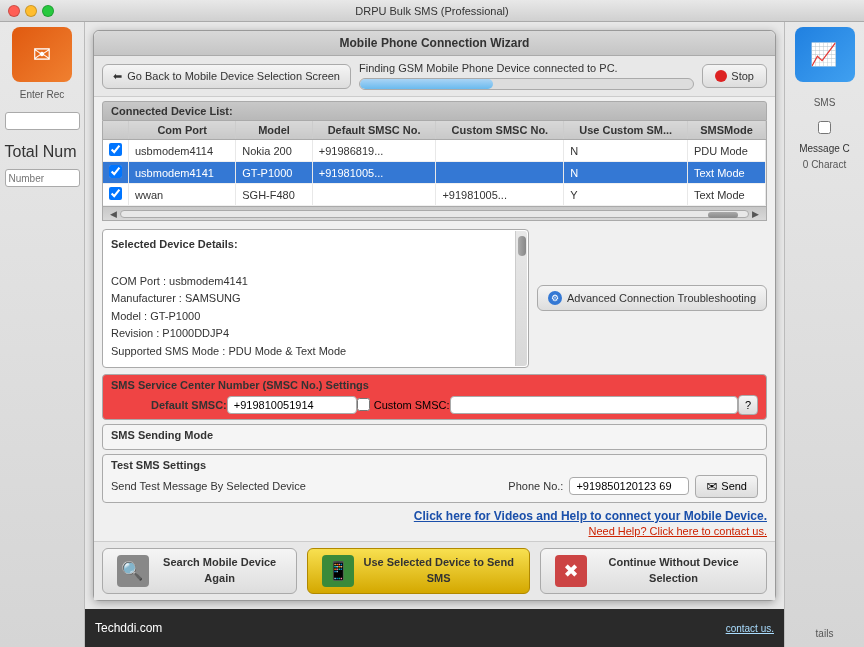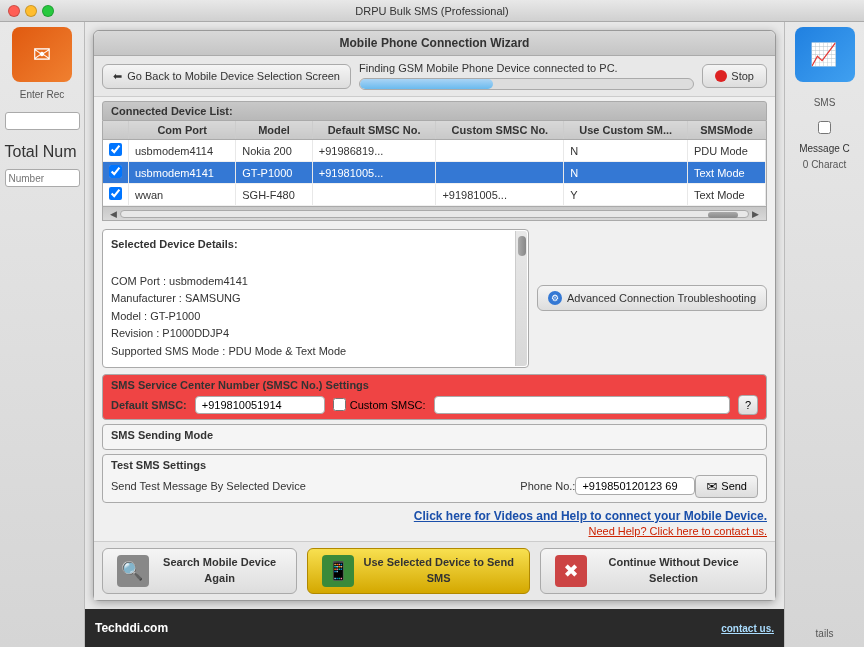--- a/index.html
+++ b/index.html
@@ -397,21 +397,21 @@
     }
     .smsc-legend {
       font-size: 11px;
       font-weight: 600;
       color: #333;
       margin-bottom: 4px;
     }
     .smsc-row {
       display: flex;
       align-items: center;
-      gap: 8px;
+      margin-left: 40px;
     }
     .smsc-label {
       font-size: 11px;
       font-weight: 600;
       color: #333;
       white-space: nowrap;
     }
     .smsc-input {
       border: 1px solid #aaa;
       border-radius: 4px;
@@ -487,21 +487,21 @@
     }
     .test-sms-legend {
       font-size: 11px;
       font-weight: 600;
       color: #333;
       margin-bottom: 4px;
     }
     .test-sms-row {
       display: flex;
       align-items: center;
-      gap: 0;
+      gap: 6px;
     }
     .test-sms-device-label {
       font-size: 11px;
       color: #333;
       flex: 1;
     }
     .phone-label {
       font-size: 11px;
       color: #333;
       white-space: nowrap;
@@ -598,21 +598,21 @@
 
     
     .footer-bar {
       background: #2a2a2a;
       color: white;
       height: 38px;
       display: flex;
       align-items: center;
       padding: 16px 10px;
       font-size: 12px;
-      font-weight: 700;
+      font-weight: 400;
       justify-content: space-between;
     }
     .footer-link {
       color: #aaddff;
       font-size: 10px;
       text-decoration: underline;
       cursor: pointer;
     }
 
     

